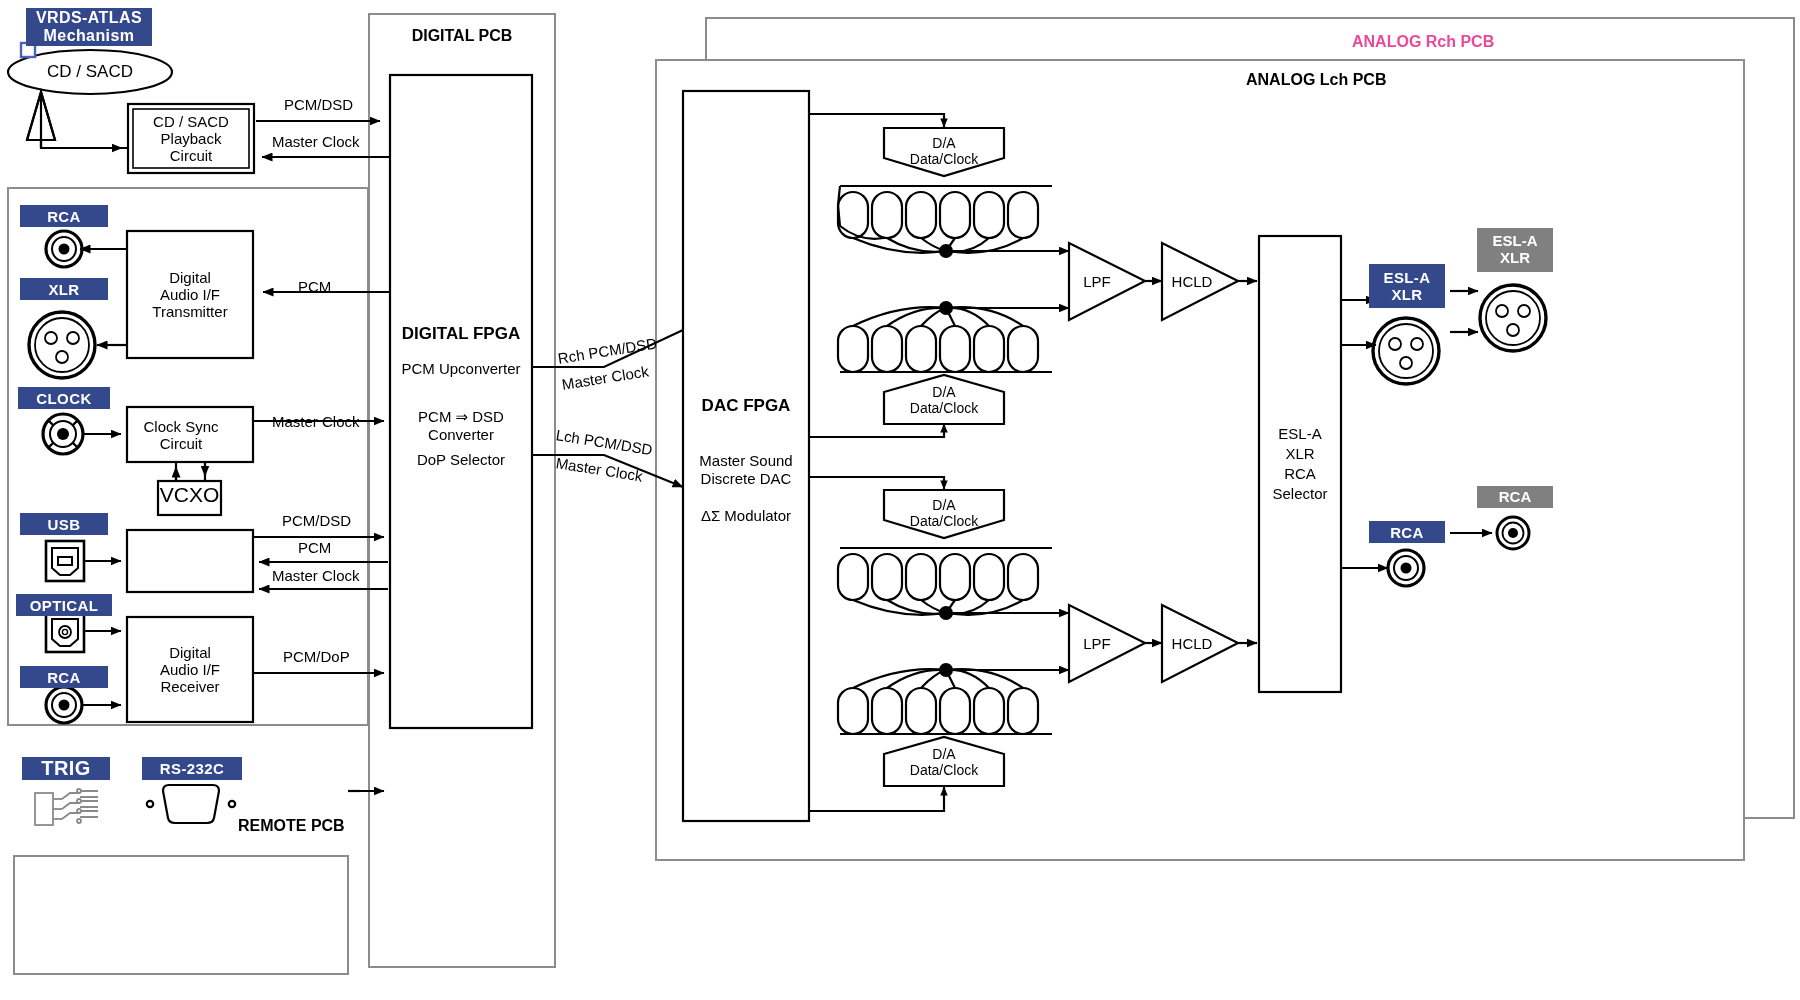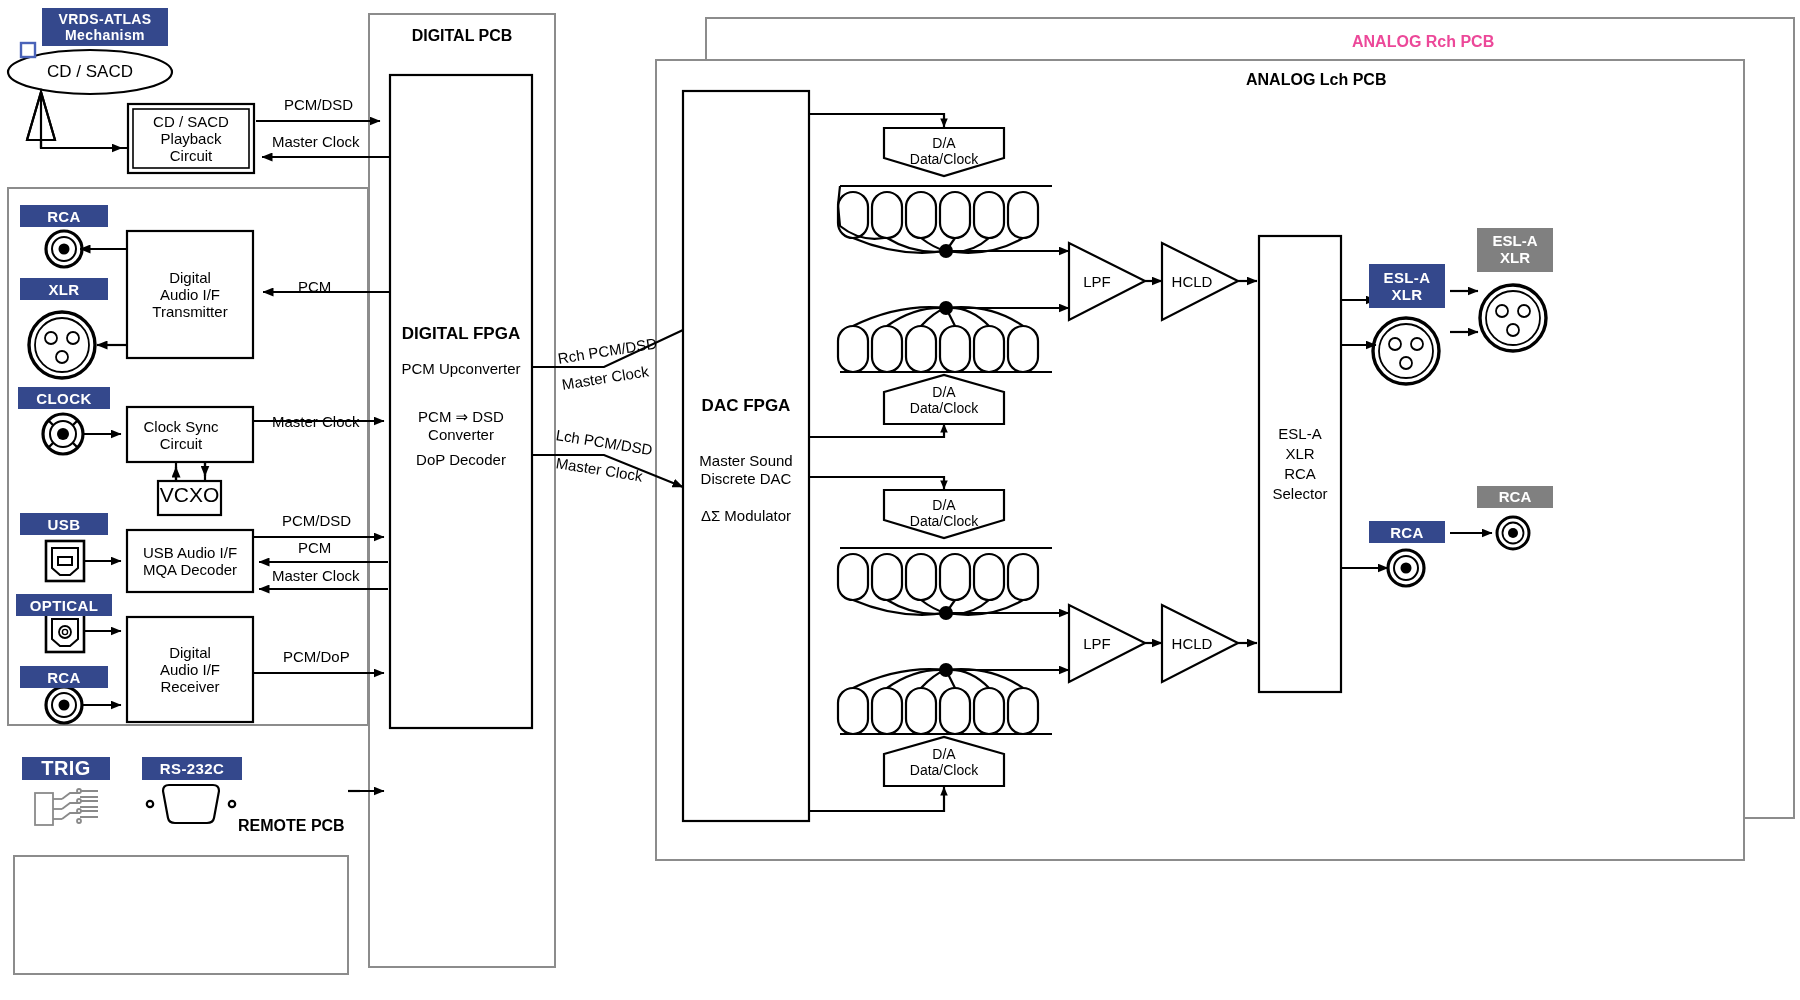--- a/index.html
+++ b/index.html
@@ -280,35 +280,35 @@
       <circle cx="1406" cy="568" r="5.5" fill="#000" stroke="none"></circle>
 
       <circle cx="1513" cy="533" r="16" stroke-width="3"></circle>
       <circle cx="1513" cy="533" r="10.5" stroke-width="1.8"></circle>
       <circle cx="1513" cy="533" r="5" fill="#000" stroke="none"></circle>
 
       <rect x="21" y="43" width="14" height="14" stroke="#4a63b8" stroke-width="2.4" fill="#fff"></rect>
     </g>
   </svg>
 
-  <div class="bluechip" style="left:26px;top:8px;width:126px;height:38px;font-size:14px;flex-direction:column;margin-left:16px;">
+  <div class="bluechip" style="left:26px;top:8px;width:126px;height:38px;font-size:16px;flex-direction:column;">
     <span style="white-space:pre-line;">VRDS-ATLAS
 Mechanism</span>
   </div>
   <div class="lbl ctr" style="left:10px;top:62px;width:160px;font-size:17px;">CD / SACD</div>
   <div class="boxlbl" style="left:133px;top:109px;width:116px;height:59px;font-size:15px;white-space:pre-line;">CD / SACD
 Playback
 Circuit</div>
 
   <div class="pcbtitle" style="left:369px;top:27px;width:186px;text-align:center;font-size:16px;">DIGITAL PCB</div>
   <div class="pcbtitle" style="left:390px;top:303px;width:142px;text-align:center;font-size:17px;margin-top:21px;">DIGITAL FPGA</div>
   <div class="lbl ctr" style="left:378px;top:360px;width:166px;font-size:15px;">PCM Upconverter</div>
   <div class="lbl ctr" style="left:378px;top:396px;width:166px;font-size:15px;white-space:pre-line;margin-top:12px;">PCM ⇒ DSD
 Converter</div>
-  <div class="lbl ctr" style="left:378px;top:451px;width:166px;font-size:15px;">DoP Decoder</div>
+  <div class="lbl ctr" style="left:378px;top:451px;width:166px;font-size:15px;">DoP Selector</div>
 
   <div class="bluechip" style="left:20px;top:205px;width:88px;height:22px;font-size:15px;">
     <span>RCA</span>
   </div>
   <div class="bluechip" style="left:20px;top:278px;width:88px;height:22px;font-size:15px;">
     <span>XLR</span>
   </div>
   <div class="bluechip" style="left:18px;top:387px;width:92px;height:22px;font-size:15px;">
     <span>CLOCK</span>
   </div>
@@ -321,22 +321,20 @@
   <div class="bluechip" style="left:20px;top:666px;width:88px;height:22px;font-size:15px;">
     <span>RCA</span>
   </div>
 
   <div class="boxlbl" style="left:127px;top:231px;width:126px;height:127px;font-size:15px;white-space:pre-line;">Digital
 Audio I/F
 Transmitter</div>
   <div class="boxlbl" style="left:127px;top:407px;width:108px;height:55px;font-size:15px;white-space:pre-line;">Clock Sync
 Circuit</div>
   <div class="boxlbl" style="left:158px;top:481px;width:63px;height:27px;font-size:21px;">VCXO</div>
-  <div class="boxlbl" style="left:124px;top:530px;width:132px;height:62px;font-size:15px;white-space:pre-line;">USB Audio I/F
-MQA Decoder</div>
   <div class="boxlbl" style="left:127px;top:617px;width:126px;height:105px;font-size:15px;white-space:pre-line;">Digital
 Audio I/F
 Receiver</div>
 
   <div class="bluechip" style="left:22px;top:757px;width:88px;height:23px;font-size:20px;">
     <span>TRIG</span>
   </div>
   <div class="bluechip" style="left:142px;top:757px;width:100px;height:23px;font-size:15px;">
     <span>RS-232C</span>
   </div>

